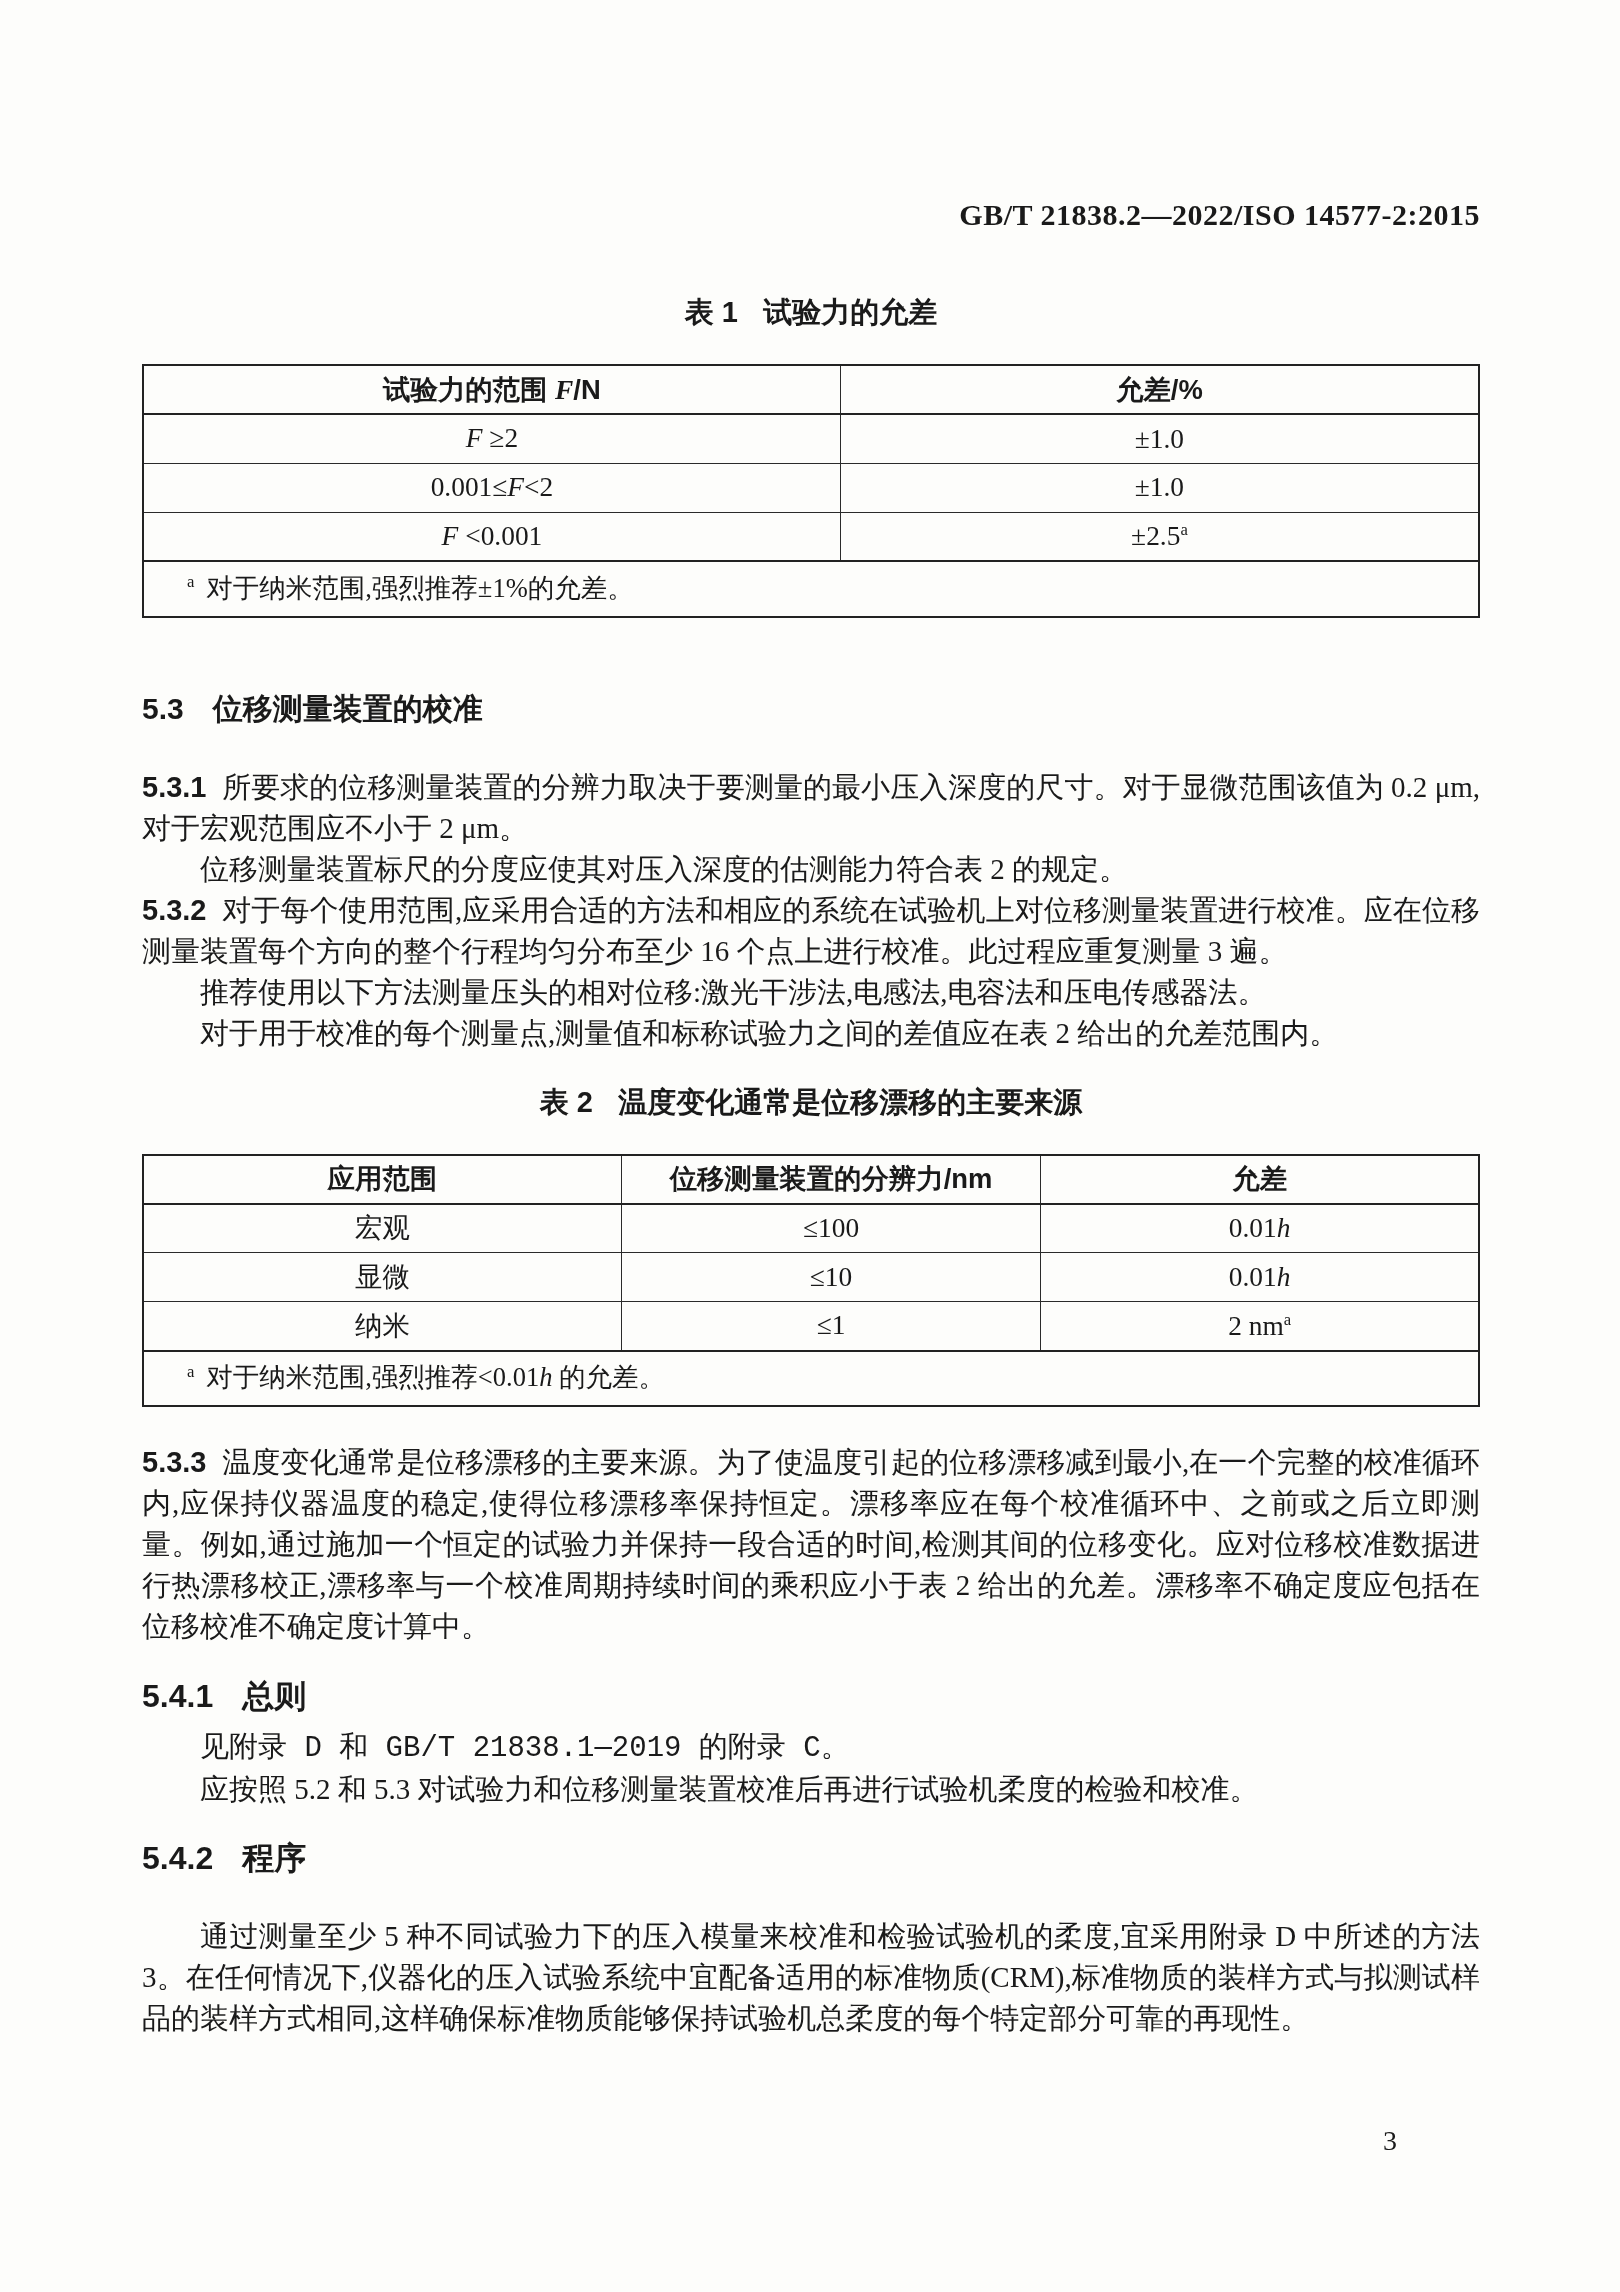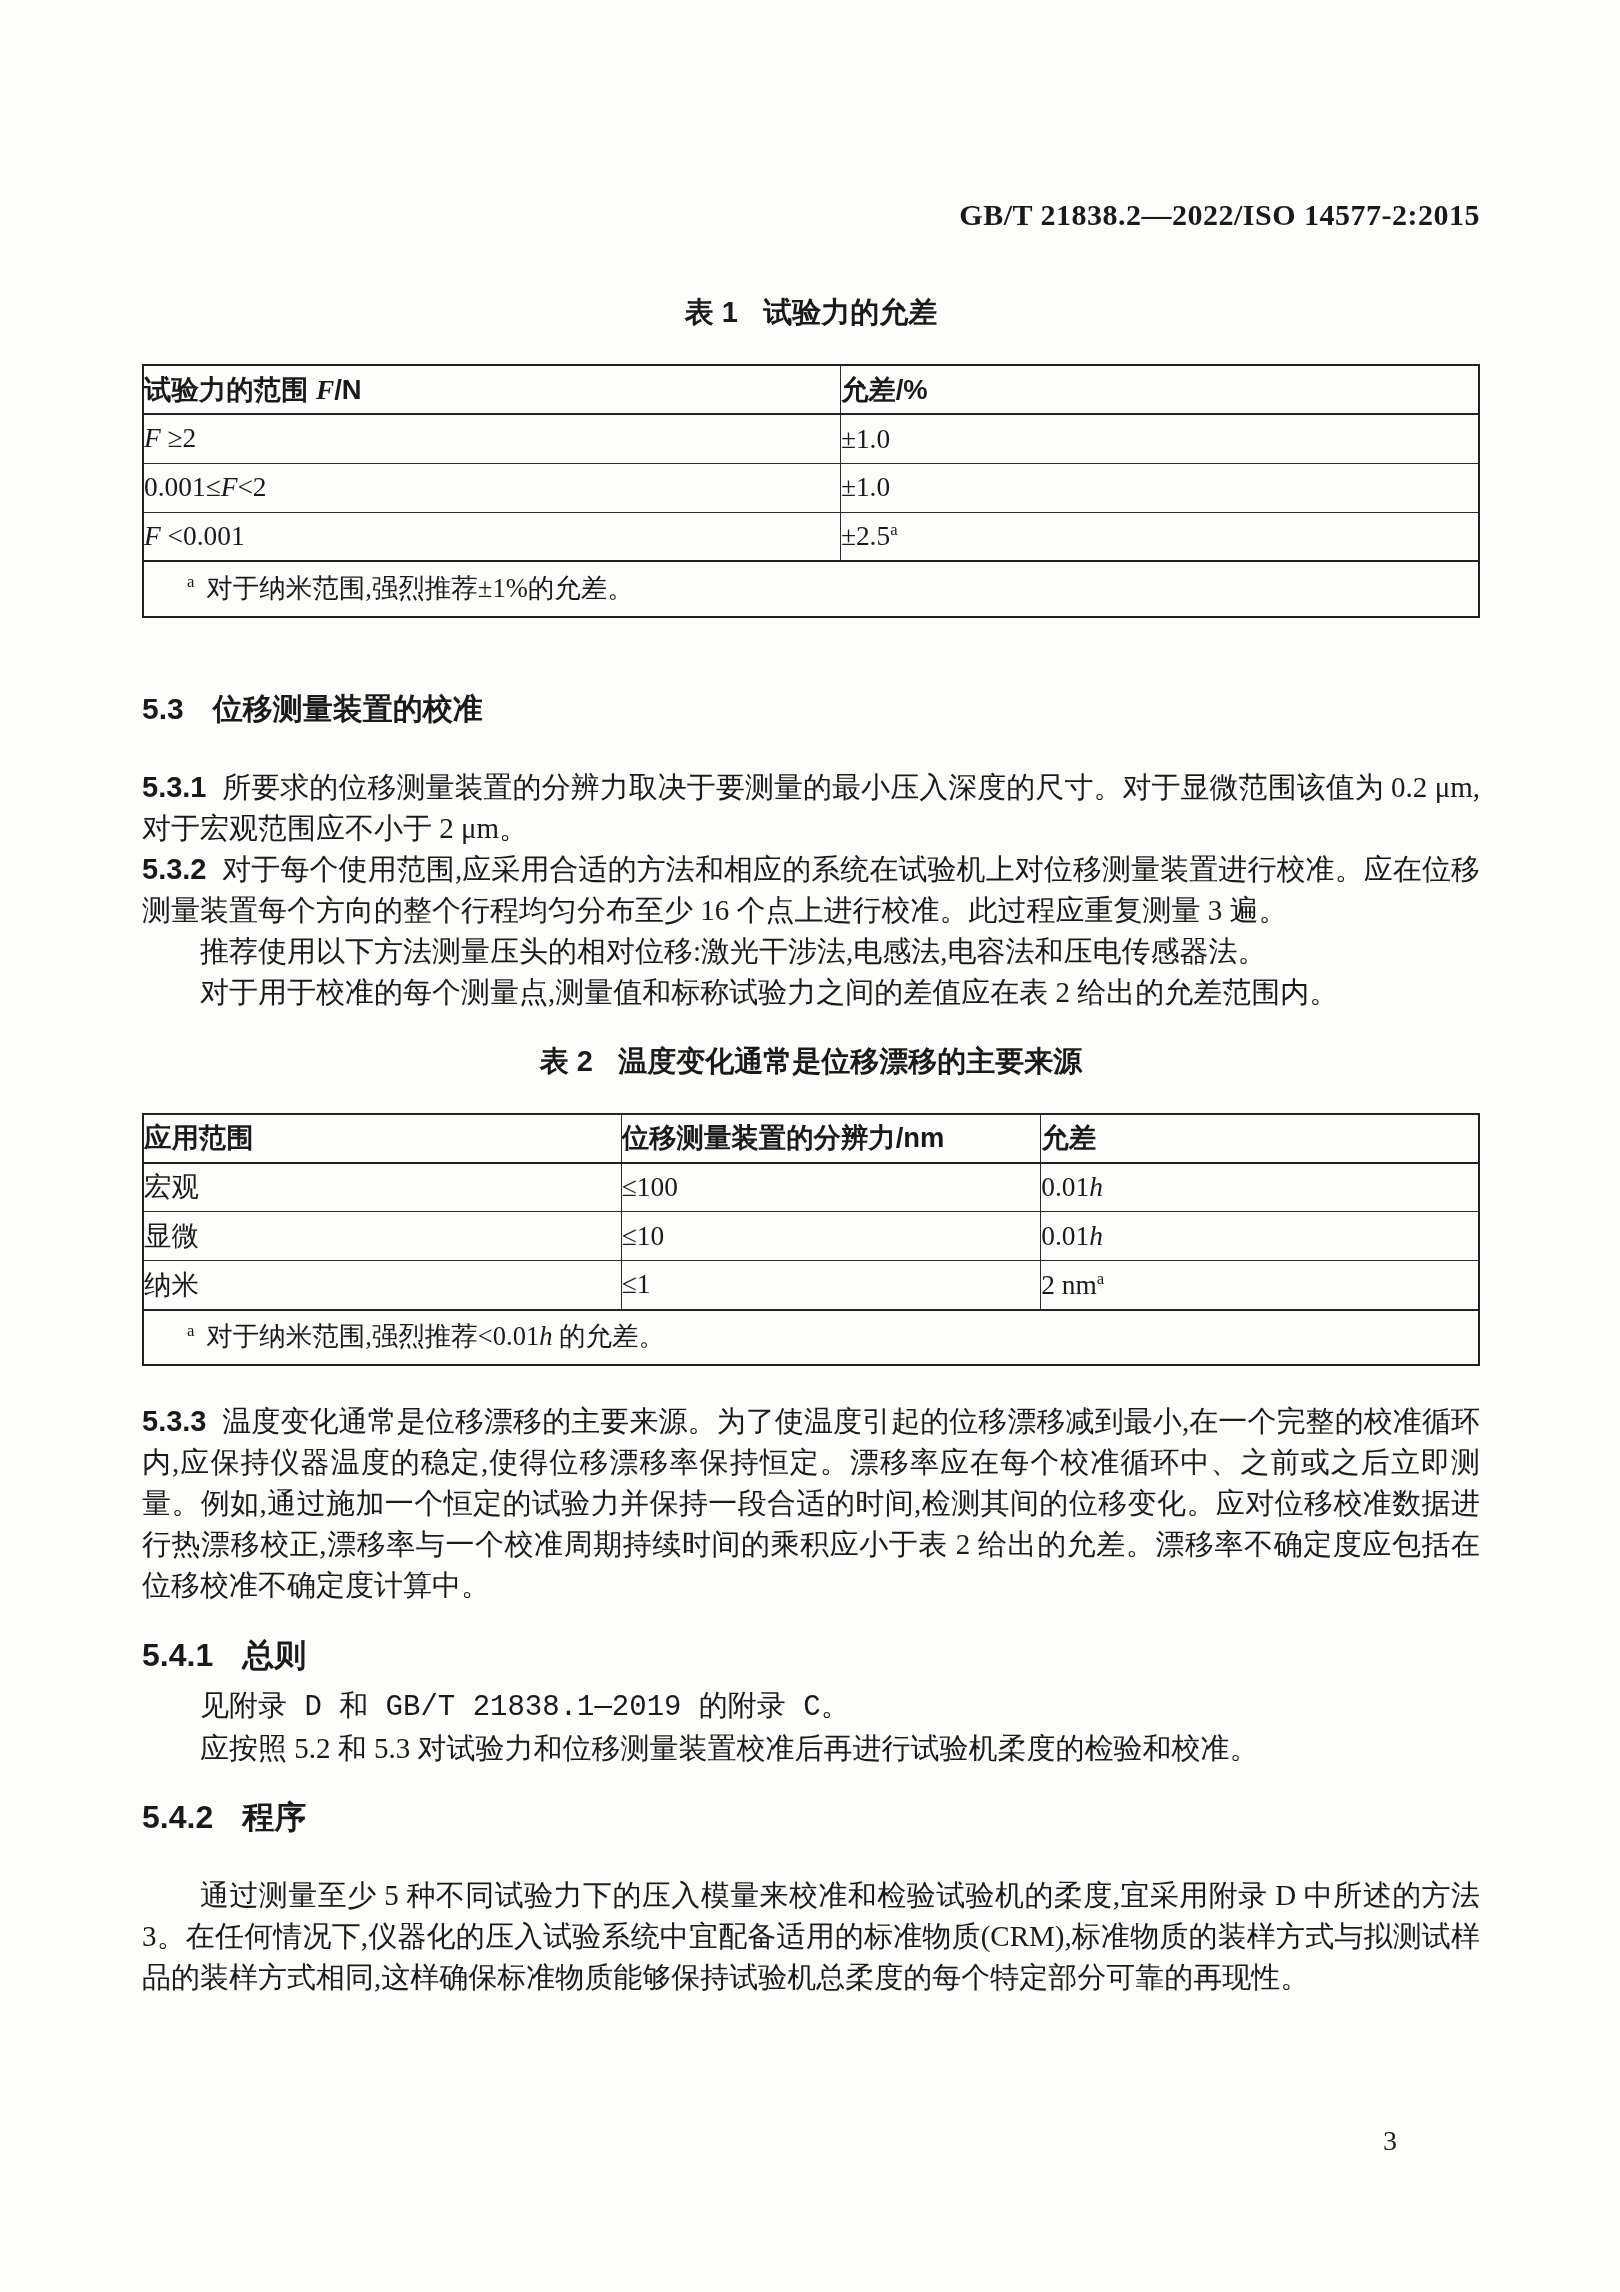--- a/index.html
+++ b/index.html
@@ -6,21 +6,21 @@
   html,body { width:1620px; }
   body { background:#fdfdfb; font-family:"Liberation Serif","DejaVu Serif",serif; color:#1a1a1a; }
   .page { position:relative; width:1620px; height:2263px; padding:0 140px 0 142px; overflow:hidden; background:#fdfdfb; }
 
   .doc-header { padding-top:198px; text-align:right; font-weight:bold; font-size:30px; letter-spacing:0.5px; font-family:"Liberation Serif","DejaVu Serif",serif; }
 
   .tbl-caption { margin-top:61px; text-align:center; font-weight:bold; font-size:29px; font-family:"Liberation Sans","DejaVu Sans",sans-serif; }
   .cap-label { margin-right:25.5px; }
 
   table.tbl { width:100%; margin-top:31px; border-collapse:collapse; table-layout:fixed; border:2.9px solid #222; }
-  table.tbl th, table.tbl td { border:1.5px solid #2a2a2a; text-align:left; vertical-align:middle; font-size:27.4px; }
+  table.tbl th, table.tbl td { border:1.5px solid #2a2a2a; text-align:center; vertical-align:middle; font-size:27.4px; }
   table.tbl thead th { height:49px; font-weight:bold; font-family:"Liberation Sans","DejaVu Sans",sans-serif; border-bottom:2.5px solid #222; }
   table.tbl tbody td { height:49px; font-family:"Liberation Serif","DejaVu Serif",serif; }
   tr.footnote-row td { text-align:left; padding:7.8px 13.7px 9.8px 43px; font-size:26.5px; border-top:2.5px solid #222; height:53px; }
   .fn-marker { font-size:16.7px; margin-right:11.8px; }
   sup { font-size:16.7px; }
   .var { font-style:italic; font-family:"Liberation Serif","DejaVu Serif",serif; }
 
   .h2 { margin-top:47px; font-size:30px; font-weight:bold; font-family:"Liberation Sans","DejaVu Sans",sans-serif; }
   .h3 { margin-top:27.4px; font-size:32px; font-weight:bold; font-family:"Liberation Sans","DejaVu Sans",sans-serif; }
   .h2 .hnum, .h3 .hnum { margin-right:29px; }
@@ -78,20 +78,21 @@
     </tbody>
   </table>
 
   <div class="h2 sec53-h">
     <span class="hnum">5.3</span><span>位移测量装置的校准</span>
   </div>
 
   <p class="para first-para">
     <span class="pnum">5.3.1</span><span>所要求的位移测量装置的分辨力取决于要测量的最小压入深度的尺寸。对于显微范围该值为 0.2 μm,对于宏观范围应不小于 2 μm。</span>
   </p>
+  <p class="para indent">位移测量装置标尺的分度应使其对压入深度的估测能力符合表 2 的规定。</p>
 
   <p class="para">
     <span class="pnum">5.3.2</span><span>对于每个使用范围,应采用合适的方法和相应的系统在试验机上对位移测量装置进行校准。应在位移测量装置每个方向的整个行程均匀分布至少 16 个点上进行校准。此过程应重复测量 3 遍。</span>
   </p>
   <p class="para indent">推荐使用以下方法测量压头的相对位移:激光干涉法,电感法,电容法和压电传感器法。</p>
   <p class="para indent">对于用于校准的每个测量点,测量值和标称试验力之间的差值应在表 2 给出的允差范围内。</p>
 
   <div class="tbl-caption cap2">
     <span class="cap-label">表 2</span><span>温度变化通常是位移漂移的主要来源</span>
   </div>

